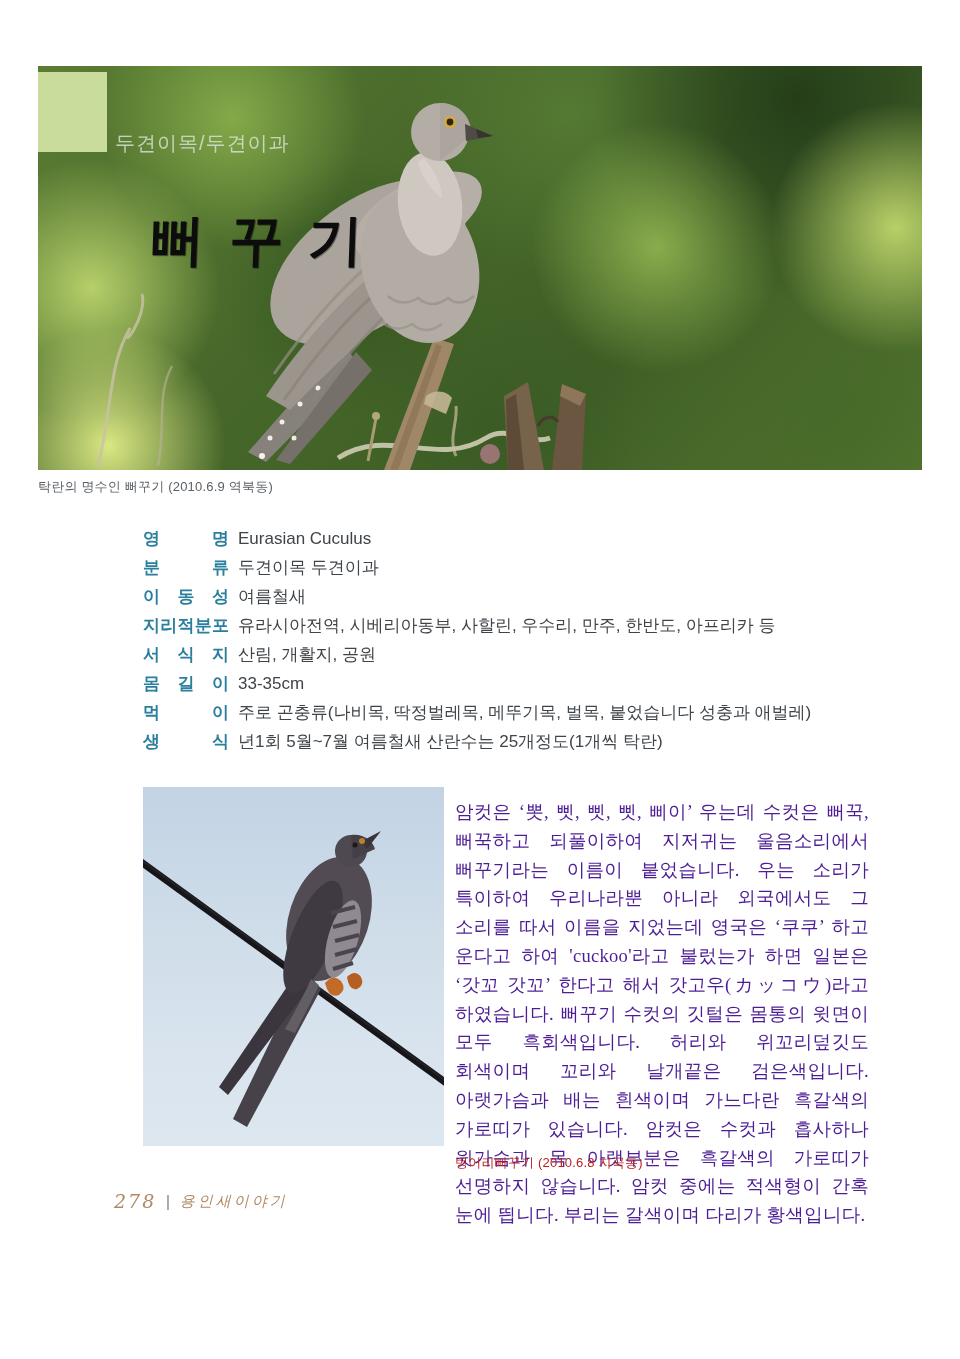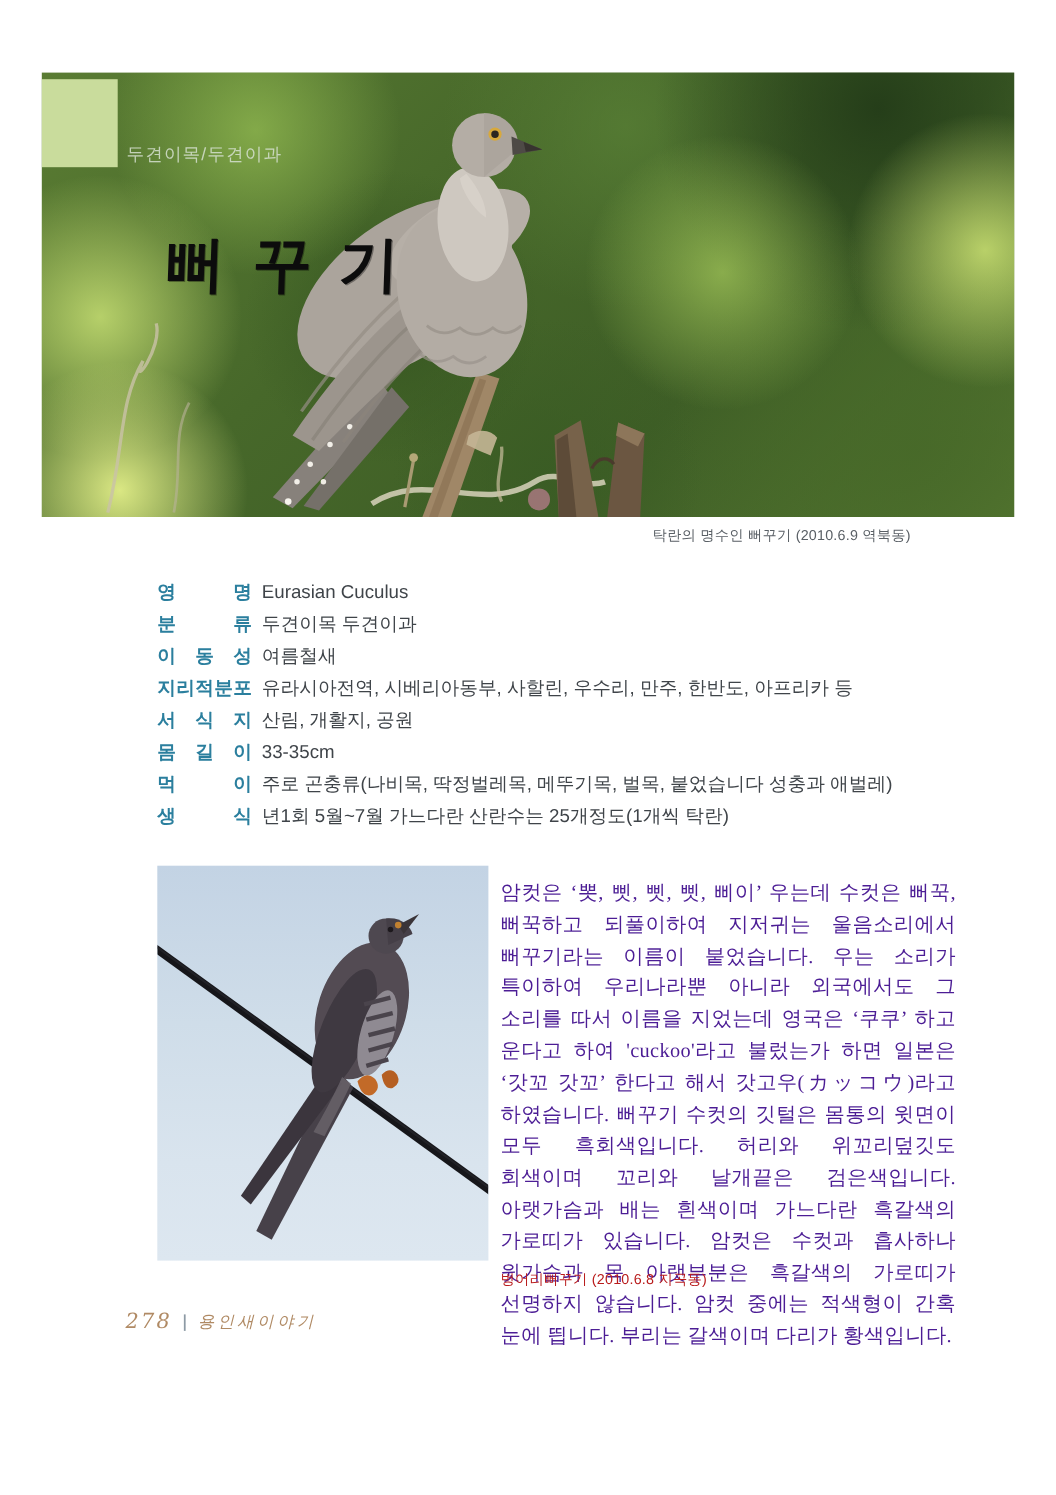--- a/index.html
+++ b/index.html
@@ -28,40 +28,40 @@
       linear-gradient(135deg, #5a7c33 0%, #47682a 38%, #3e5e26 68%, #567831 100%);
   }
   .hero svg { position:absolute; left:0; top:0; }
 
   .green-box {
     position:absolute; left:0; top:6px; width:69px; height:80px;
     background:#c9dc9c;
   }
   .order-family {
     position:absolute; left:77px; top:64px;
-    font-size:16px; letter-spacing:1px; color:rgba(214,224,208,.85);
+    font-size:20px; letter-spacing:1px; color:rgba(214,224,208,.85);
   }
   .hero-title {
     position:absolute; left:112px; top:138px;
     font-family:"DejaVu Sans", sans-serif;
     font-size:55px; font-weight:bold; color:#0c0c0c;
     letter-spacing:24px; white-space:nowrap;
     text-shadow:1px 1px 0 rgba(0,0,0,.35);
     transform:skewX(-2deg);
   }
   .sci-name {
     position:absolute; left:430px; top:168px;
     font-family:"Liberation Sans", sans-serif;
     font-size:28px; font-style:italic; font-weight:bold; color:#fbfdf4;
     letter-spacing:.5px;
   }
 
   .caption-1 {
     position:absolute; left:38px; top:478px; width:790px;
-    text-align:right; font-size:13px; color:#5a6066; letter-spacing:.2px;
+    font-size:13px; color:#5a6066; letter-spacing:.2px;
   }
 
   
   .info-table { position:absolute; left:143px; top:528px; width:700px; }
   .info-row { display:flex; height:29px; align-items:flex-start; line-height:22px; }
   .info-label {
     display:flex; justify-content:space-between;
     width:86px; flex:0 0 86px; margin-right:9px;
     color:#2b7f9e; font-weight:bold; font-size:17px;
   }
@@ -220,21 +220,21 @@
           <span>먹</span>
           <span>이</span>
         </span>
       <span class="info-value">주로 곤충류(나비목, 딱정벌레목, 메뚜기목, 벌목, 붙었습니다 성충과 애벌레)</span>
     </div>
     <div class="info-row">
       <span class="info-label">
           <span>생</span>
           <span>식</span>
         </span>
-      <span class="info-value">년1회 5월~7월 가느다란 산란수는 25개정도(1개씩 탁란)</span>
+      <span class="info-value">년1회 5월~7월 여름철새 산란수는 25개정도(1개씩 탁란)</span>
     </div>
   </div>
 
   <div class="photo-2">
     <svg width="301" height="359" viewBox="0 0 301 359">
 
       <line x1="-6" y1="72" x2="306" y2="298" stroke="#16161a" stroke-width="7"></line>
       <line x1="-6" y1="70" x2="306" y2="296" stroke="#2a2a30" stroke-width="2" opacity=".6"></line>
 
       <g>

